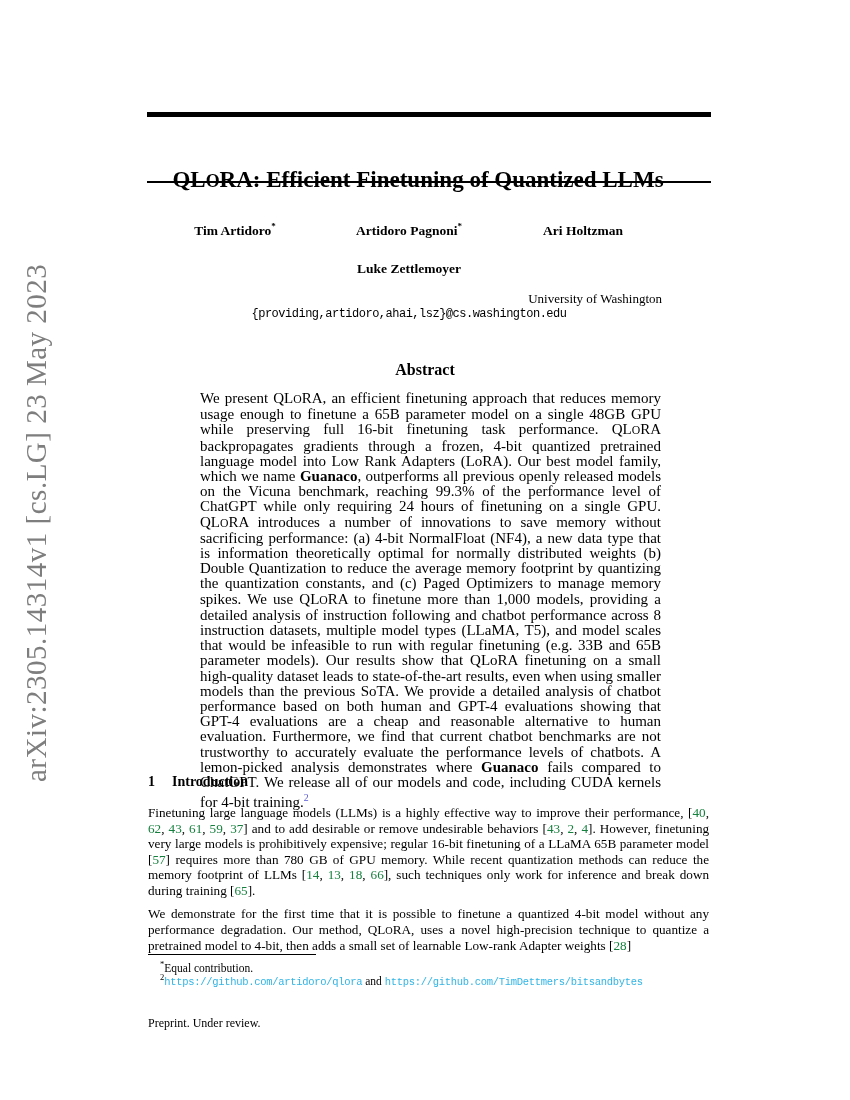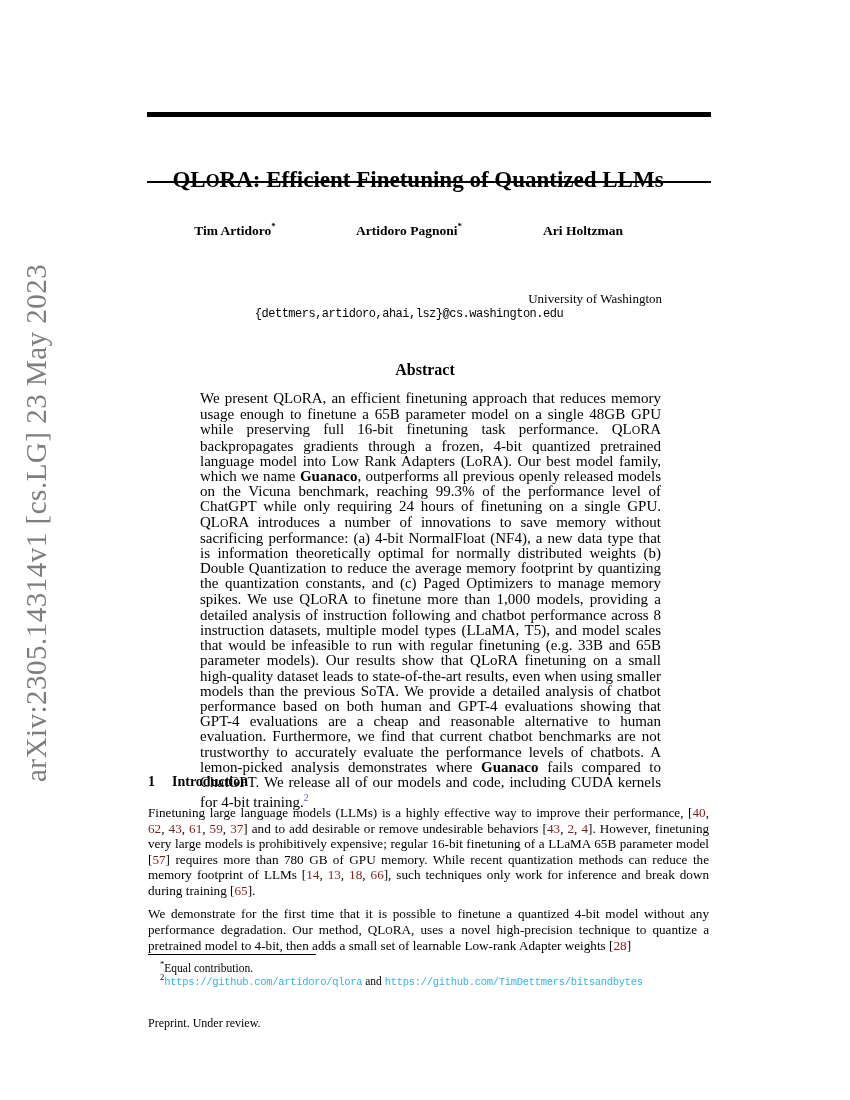--- a/index.html
+++ b/index.html
@@ -79,21 +79,21 @@
   .footnote { position: absolute; left: 160px; width: 548px; font-size: 11.5px; }
   .fn-1 { top: 959px; }
   .fn-2 { top: 972px; }
   .fn-marker { font-size: 8.5px; vertical-align: super; }
 
   .page-footer { position: absolute; left: 148px; top: 1016px; font-size: 12px; text-align: right; }
 
   
   .seg-sc   { font-size: 78%; }
   .seg-b    { font-weight: bold; }
-  .seg-g    { color: #7f1d1d; }
+  .seg-g    { color: #15803d; }
   .seg-supb { font-size: 66%; vertical-align: super; color: #5a5ad6; }
   .seg-url  { font-family: "Liberation Mono", monospace; font-size: 10.5px; color: #31b5e5; letter-spacing: -0.3px; }
 </style>
 </head>
 <body>
 
 <div class="page">
 
   <div class="arxiv-side">arXiv:2305.14314v1  [cs.LG]  23 May 2023</div>
 
@@ -108,24 +108,27 @@
       <span>Tim Artidoro</span><span class="author-mark">*</span>
     </div>
     <div class="author-cell">
       <span>Artidoro Pagnoni</span><span class="author-mark">*</span>
     </div>
     <div class="author-cell">
       <span>Ari Holtzman</span><span class="author-mark"></span>
     </div>
   </div>
 
+  <div class="authors-row2">
+    <span>Luke Zettlemoyer</span>
+  </div>
 
   <div class="affiliation">University of Washington</div>
 
-  <div class="email">{dettmers,artidoro,ahai,lsz}@cs.washington.edu</div>
+  <div class="email">{providing,artidoro,ahai,lsz}@cs.washington.edu</div>
 
   <div class="abstract-heading">Abstract</div>
 
   <div class="abstract-body"><span>We present QL</span><span class="seg-sc">O</span><span>RA, an efficient finetuning approach that reduces memory usage enough to finetune a 65B parameter model on a single 48GB GPU while preserving full 16-bit finetuning task performance. QL</span><span class="seg-sc">O</span><span>RA backpropagates gradients through a frozen, 4-bit quantized pretrained language model into Low Rank Adapters (LoRA). Our best model family, which we name </span><span class="seg-b">Guanaco</span><span>, outperforms all previous openly released models on the Vicuna benchmark, reaching 99.3% of the performance level of ChatGPT while only requiring 24 hours of finetuning on a single GPU. QL</span><span class="seg-sc">O</span><span>RA introduces a number of innovations to save memory without sacrificing performance: (a) 4-bit NormalFloat (NF4), a new data type that is information theoretically optimal for normally distributed weights (b) Double Quantization to reduce the average memory footprint by quantizing the quantization constants, and (c) Paged Optimizers to manage memory spikes. We use QL</span><span class="seg-sc">O</span><span>RA to finetune more than 1,000 models, providing a detailed analysis of instruction following and chatbot performance across 8 instruction datasets, multiple model types (LLaMA, T5), and model scales that would be infeasible to run with regular finetuning (e.g. 33B and 65B parameter models). Our results show that QLoRA finetuning on a small high-quality dataset leads to state-of-the-art results, even when using smaller models than the previous SoTA. We provide a detailed analysis of chatbot performance based on both human and GPT-4 evaluations showing that GPT-4 evaluations are a cheap and reasonable alternative to human evaluation. Furthermore, we find that current chatbot benchmarks are not trustworthy to accurately evaluate the performance levels of chatbots. A lemon-picked analysis demonstrates where </span><span class="seg-b">Guanaco</span><span> fails compared to ChatGPT. We release all of our models and code, including CUDA kernels for 4-bit training.</span><span class="seg-supb">2</span></div>
 
   <h2 class="section-heading">
     <span class="section-number">1</span><span>Introduction</span>
   </h2>
 
   <p class="para para-1"><span>Finetuning large language models (LLMs) is a highly effective way to improve their performance, [</span><span class="seg-g">40</span><span>, </span><span class="seg-g">62</span><span>, </span><span class="seg-g">43</span><span>, </span><span class="seg-g">61</span><span>, </span><span class="seg-g">59</span><span>, </span><span class="seg-g">37</span><span>] and to add desirable or remove undesirable behaviors [</span><span class="seg-g">43</span><span>, </span><span class="seg-g">2</span><span>, </span><span class="seg-g">4</span><span>]. However, finetuning very large models is prohibitively expensive; regular 16-bit finetuning of a LLaMA 65B parameter model [</span><span class="seg-g">57</span><span>] requires more than 780 GB of GPU memory. While recent quantization methods can reduce the memory footprint of LLMs [</span><span class="seg-g">14</span><span>, </span><span class="seg-g">13</span><span>, </span><span class="seg-g">18</span><span>, </span><span class="seg-g">66</span><span>], such techniques only work for inference and break down during training [</span><span class="seg-g">65</span><span>].</span></p>

